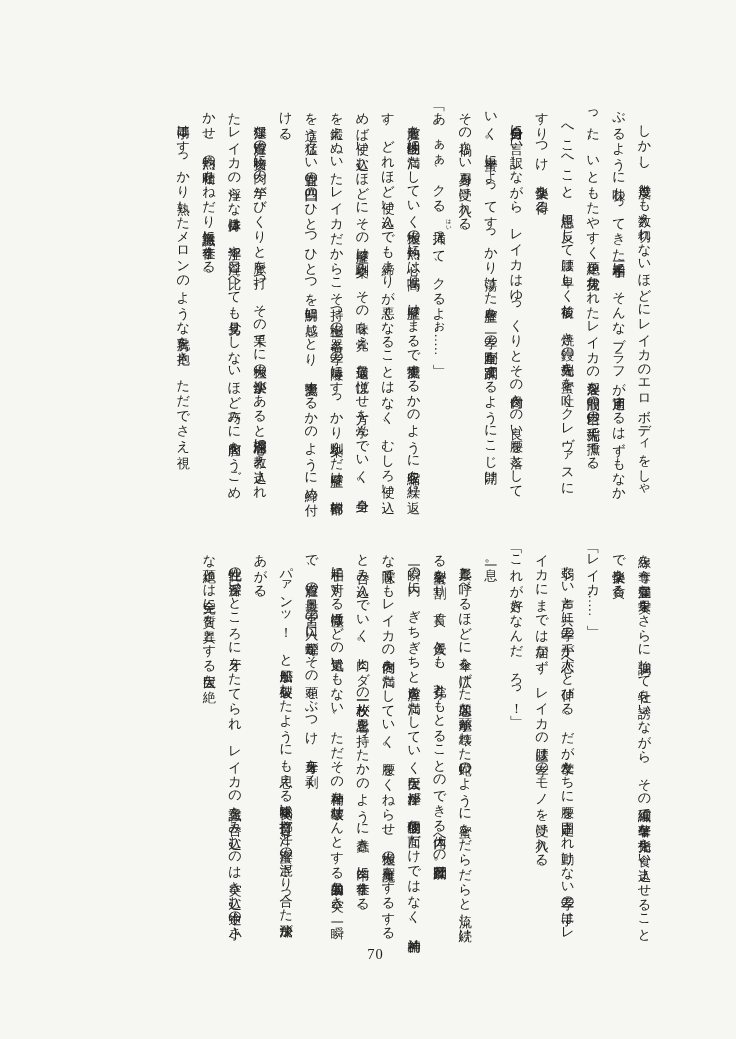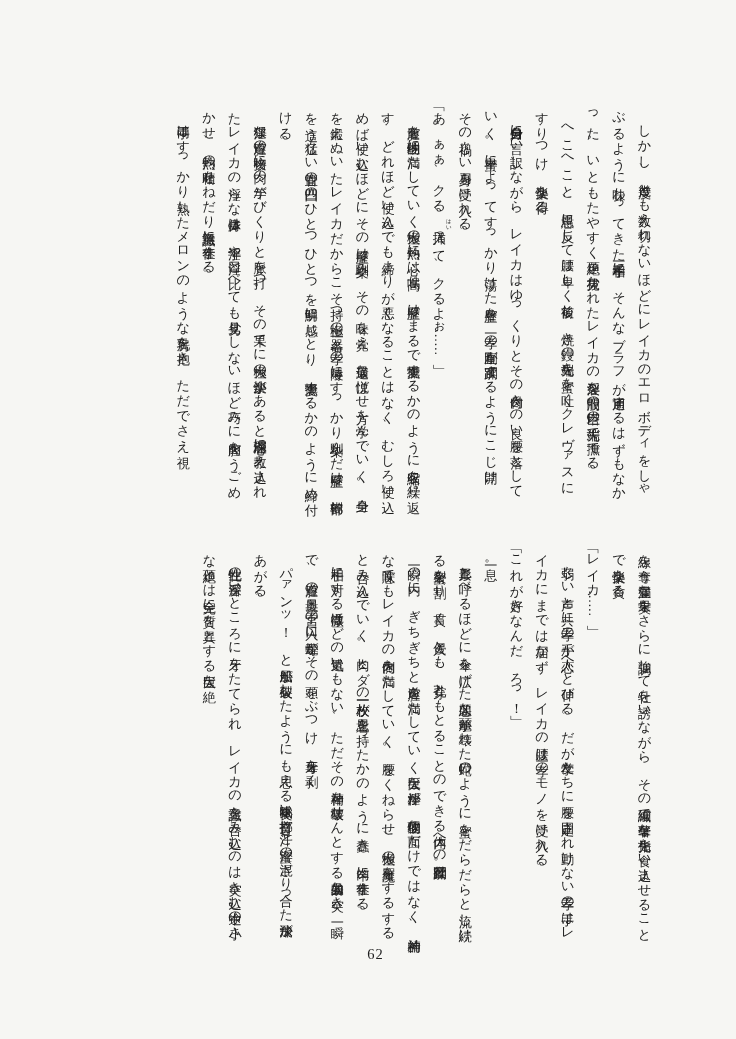--- a/index.html
+++ b/index.html
@@ -87,14 +87,14 @@
       <p>「レイカ……」</p>
       <p class="indent">弱々しい声と共に孝二の手が恋人へと伸びる。だが学友たちに腰を固定され動けない孝二の手はレイカにまでは届かず、レイカの腰は一孝のモノを受け入れる。</p>
       <p>「これが好きなんだ、ろっ！」</p>
       <p class="indent">一息。</p>
       <p class="indent">異形と呼べるほどに傘を広げた凶悪な亀頭が壊れた蛇口のように蜜をだらだらと流し続ける蜜裂を割り、貫く。侵入とも、穿孔ともとることのできる体内への蹂躙行動。</p>
       <p class="indent">一瞬の内に、ぎちぎちと膣道を満たしていく巨大な淫棒が、物理的な面だけではなく、精神的な意味でもレイカの内側を満たしていく。腰をくねらせ、極太の魔羅をするすると呑み込んでいく。肉ヒダの一枚一枚が意思を持ったかのように蠢き、肉竿に奉仕する。</p>
       <p class="indent">相手に対する微塵ほどの気遣いもない、ただその精神を破壊せんとする暴力的な一突き。一瞬で、膣道の最奥、子宮の入口に毒蛇がその頭をぶつけ、毒牙を剥く。</p>
       <p class="indent">パァンッ！　と風船が破裂したようにも思える小気味良い打擲音。汗と淫蜜の混ざり合った飛沫があがる。</p>
       <p class="indent">牝性の一番深いところに牙をたてられ、レイカの意識を呑み込むのは突き込む途中の小さな絶頂とは完全に質を異とする巨大な絶</p>
     </section>
-  <div class="folio">62</div>
+  <div class="folio">70</div>
 </div>
 
 </body></html>

